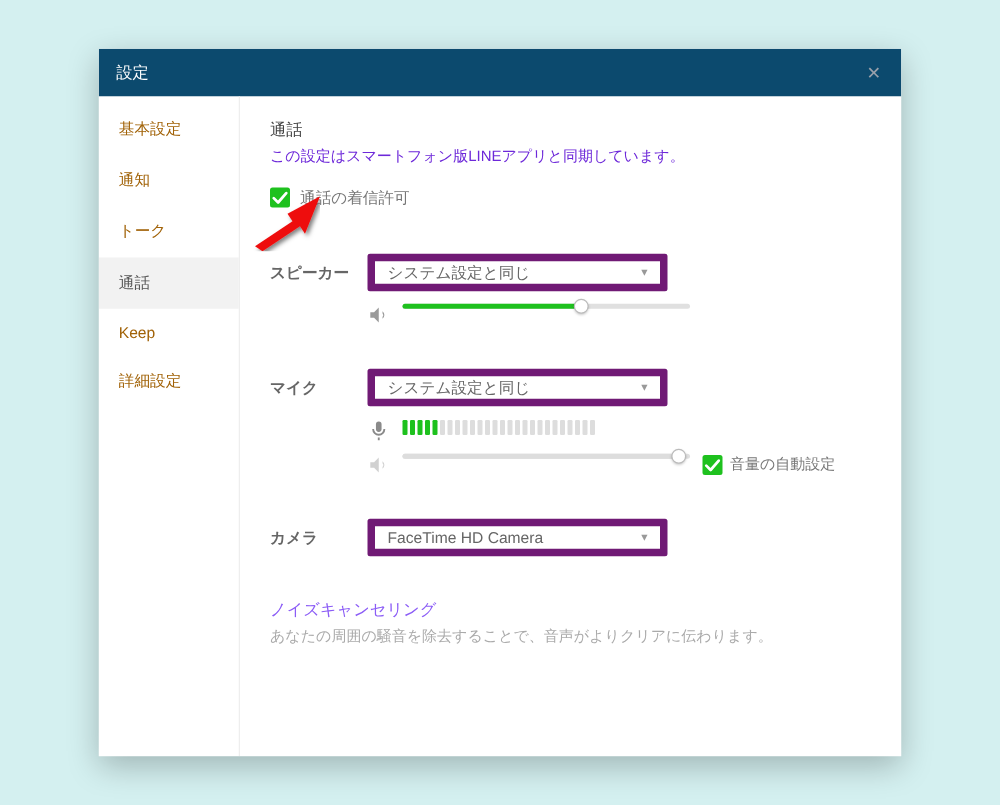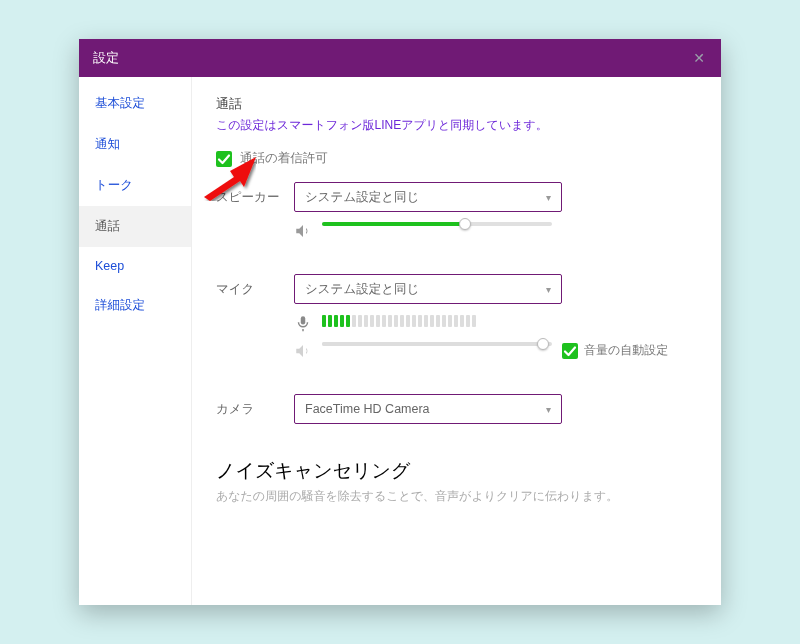--- a/index.html
+++ b/index.html
@@ -18,21 +18,21 @@
     width: 642px;
     height: 566px;
     background: #fff;
     box-shadow: 0 8px 24px rgba(0,0,0,0.25);
     display: flex;
     flex-direction: column;
     overflow: hidden;
   }
   .titlebar {
     height: 38px;
-    background: #701a75;
+    background: #0c4a6e;
     color: #fff;
     display: flex;
     align-items: center;
     justify-content: space-between;
     padding: 0 14px;
     font-size: 13px;
   }
   .close-x {
     color: #9aa0aa;
     font-size: 14px;
@@ -45,21 +45,21 @@
     display: flex;
     overflow: hidden;
   }
   .sidebar {
     width: 113px;
     border-right: 1px solid #eee;
     padding-top: 6px;
   }
   .sidebar-item {
     padding: 12px 16px;
-    color: #1d4ed8;
+    color: #a16207;
     cursor: pointer;
     font-size: 12.5px;
   }
   .sidebar-item.active {
     background: #f2f2f2;
     color: #555;
   }
   .content {
     flex: 1;
     padding: 18px 24px 18px 24px;
@@ -70,23 +70,23 @@
     color: #444;
     margin-bottom: 4px;
   }
   .section-desc {
     font-size: 12px;
     color: #6d28d9;
     margin-bottom: 16px;
   }
   .inline-check {
     display: flex;
-    align-items: center;
+    align-items: flex-start;
     gap: 8px;
-    margin-bottom: 15px;
+    margin-bottom: 36px;
     font-size: 12.5px;
     color: #777;
   }
   .checkbox {
     width: 16px; height: 16px;
     background: #1ec11e;
     border-radius: 2px;
     display:flex;align-items:center;justify-content:center;
     color:#fff; font-size:11px;line-height:1;
     cursor: pointer;
@@ -94,33 +94,34 @@
   .row {
     display: flex;
     align-items: flex-start;
     margin-bottom: 10px;
   }
   .row-label {
     width: 78px;
     color: #666;
     padding-top: 7px;
     font-size: 12.5px;
+    font-weight: bold;
   }
   .row-body { flex:1; display:flex; flex-direction:column; gap:10px; }
   .select-box {
     height: 30px;
-    border: 1px solid #701a75;
+    border: 6px solid #701a75;
     border-radius: 2px;
     display:flex;align-items:center;justify-content:space-between;
     padding: 0 10px;
     font-size: 12.5px;
     color: #666;
     cursor: pointer;
     background:#fff;
-    width: 268px;
+    width: 240px;
   }
   .select-box .caret { color:#999; font-size:10px; }
   .slider-row {
     display:flex;align-items:flex-start;gap:10px;
     width: 100%;
   }
   .slider-row .after-slider {
     display:flex;align-items:center;gap:6px;
     font-size:12px;color:#777;white-space:nowrap;
   }
@@ -149,21 +150,21 @@
   .level-meter {
     display:flex;gap:2px;align-items:center;
     height:14px;
   }
   .level-meter .bar {
     width:4px;height:12px;border-radius:1px;background:#ddd;
   }
   .level-meter .bar.on { background:#1ec11e; }
   .gap-block { height: 24px; }
   .subsection-title {
-    font-size:19px;color:#000000;margin-bottom:4px;
+    font-size:13px;color:#8b5cf6;margin-bottom:4px;
   }
   .subsection-desc{
     font-size:12px;color:#aaa;font-family:Liberation Serif, serif;
   }
   .slider-disabled .slider-fill { background:#ccc; }
   .slider-disabled .vol-icon { opacity:.45; }
   
   .annot-arrow {
     position:absolute;
     left: 200px; top: 157px;

